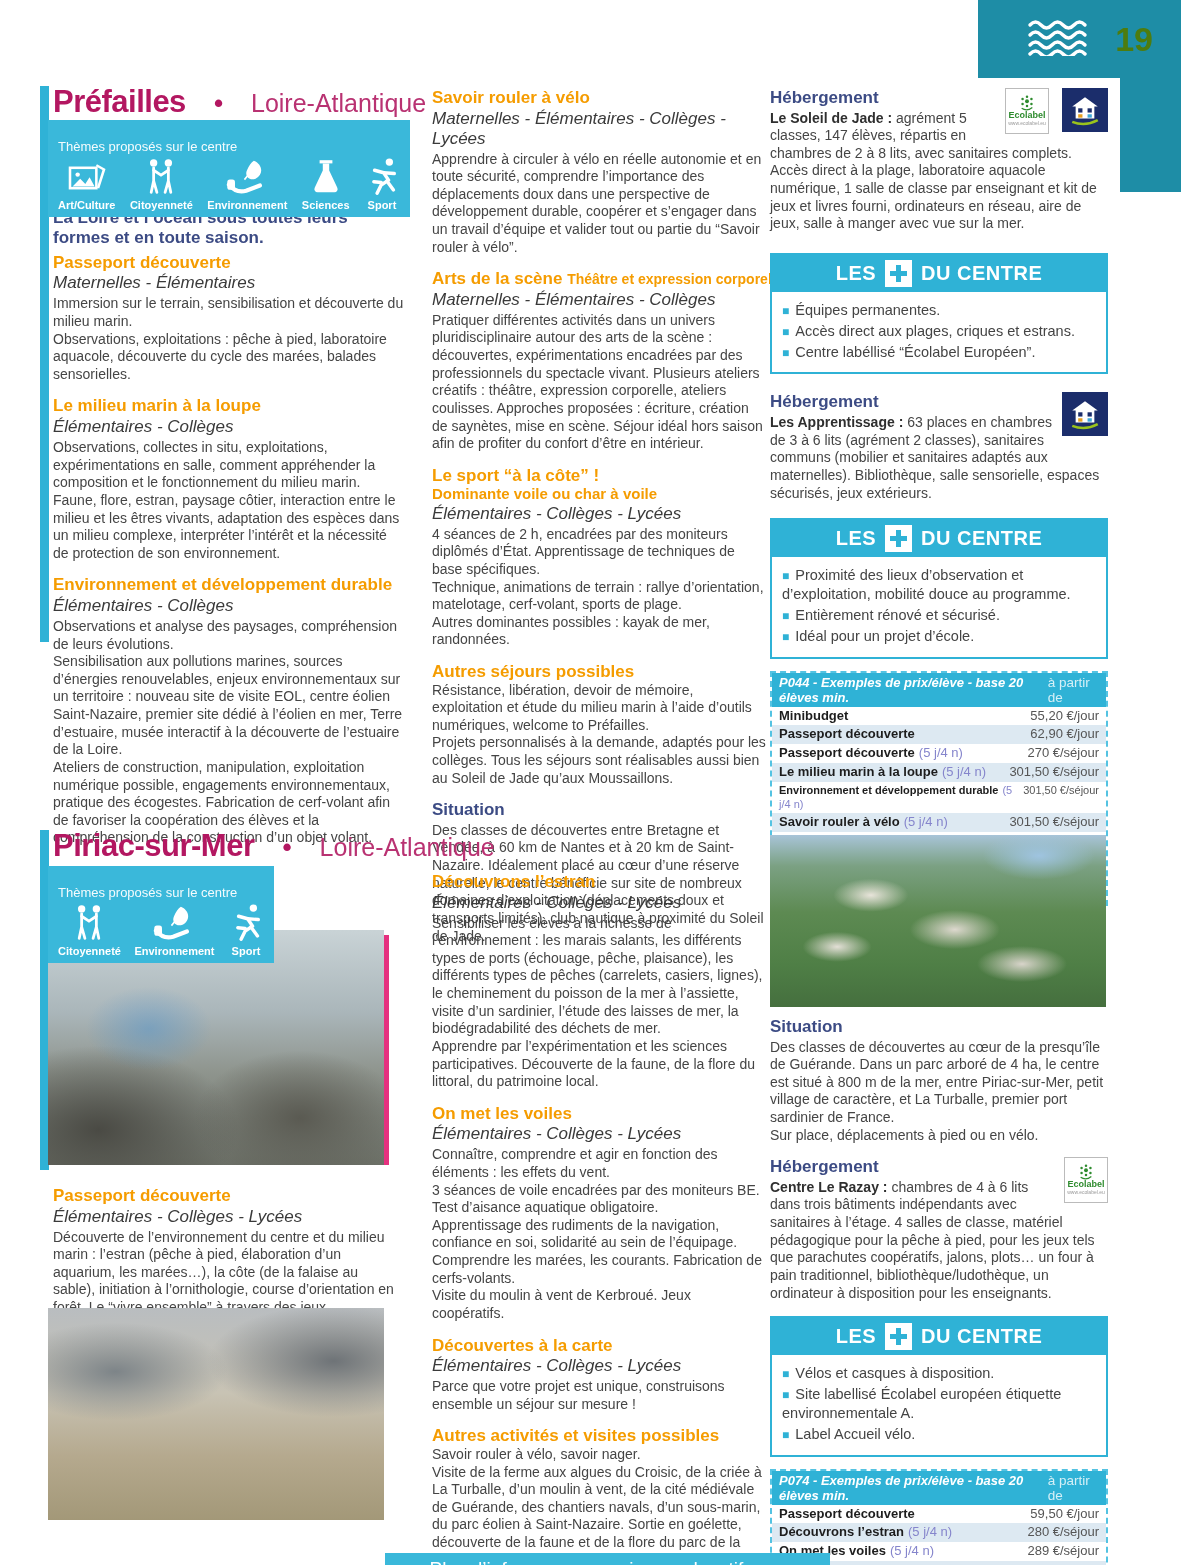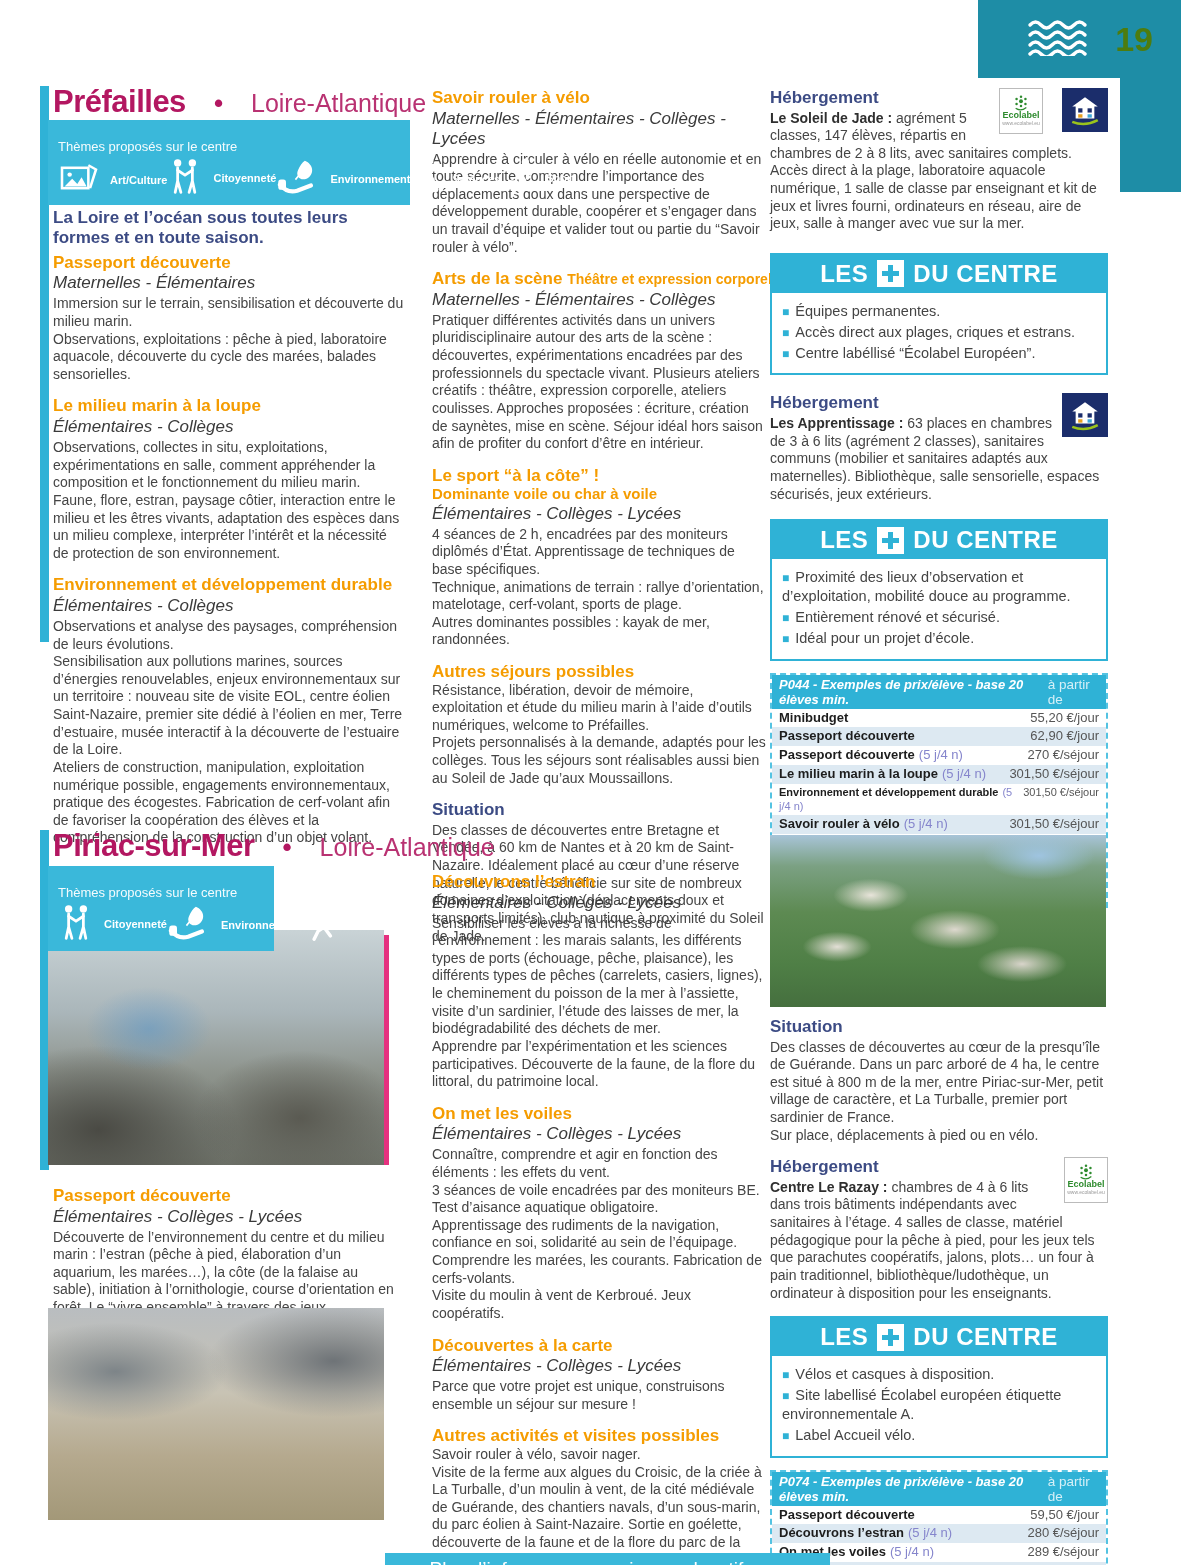--- a/index.html
+++ b/index.html
@@ -13,44 +13,44 @@
   
   .city-line{position:absolute;display:flex;align-items:baseline;gap:28px;white-space:nowrap;}
   .city-name{color:#b31761;font-weight:bold;font-size:31px;letter-spacing:-0.5px;}
   .city-dot{color:#b31761;font-size:26px;font-weight:bold;}
   .city-region{color:#b93272;font-size:25px;}
   .side-bar{position:absolute;left:40px;width:9px;background:#2fb2d6;}
   
   .theme-banner{position:absolute;background:#3ab8da;color:#fff;padding:19px 10px 6px;z-index:3;}
   .theme-label{font-size:13px;opacity:.95;margin-bottom:3px;}
   .theme-row{display:flex;justify-content:space-between;align-items:flex-end;}
-  .theme-item{display:flex;flex-direction:row;align-items:center;gap:10px;}
+  .theme-item{display:flex;flex-direction:column;align-items:center;gap:0;}
   .theme-item .tlabel{font-size:11px;font-weight:bold;}
   
   .col{position:absolute;}
   .prog{margin-bottom:13px;}
   .prog-title{color:#f59c00;font-weight:bold;font-size:17px;line-height:1.15;margin:0;}
   .prog-sub-inline{color:#f59c00;font-weight:bold;font-size:14px;}
   .prog-sub{color:#f59c00;font-weight:bold;font-size:15px;line-height:1.15;margin:0;}
   .nowrap{white-space:nowrap;}
   .levels{font-style:italic;color:#3a3a3a;font-size:17px;margin:1px 0 2px;}
   .prog p,.body-p{margin:0;color:#454545;font-size:14px;line-height:1.26;}
   .bluehead{color:#3c4b84;font-weight:bold;font-size:17px;line-height:1.15;margin:0 0 2px;}
   .intro-head{color:#3c4b84;font-weight:bold;font-size:17px;line-height:1.2;margin:0 0 4px;}
   .lead{font-weight:bold;color:#2f2f2f;}
   
-  .logo-float{float:right;display:flex;gap:19px;margin:0 0 4px 8px;}
+  .logo-float{float:right;display:flex;gap:13px;margin:0 0 4px 8px;}
   .ecolabel{width:42px;height:44px;background:#fff;border:1px solid #bbb;display:flex;flex-direction:column;align-items:center;justify-content:center;}
   .ecolabel .ecotext{color:#2e8b2e;font-weight:bold;font-size:9px;line-height:1;}
   .ecolabel .ecourl{color:#999;font-size:5px;line-height:1.4;}
   .houselogo{width:46px;height:44px;background:#1b2d6b;display:flex;align-items:center;justify-content:center;}
   
   .plusbox{border:2px solid #2fb2d6;background:#fff;margin:12px 0;}
   .plusbox-head{background:#2fb2d6;color:#fff;display:flex;justify-content:center;align-items:center;gap:9px;
-                font-weight:bold;font-size:24px;letter-spacing:.5px;padding:5px 0;}
+                font-weight:bold;font-size:20px;letter-spacing:.5px;padding:5px 0;}
   .plus-sq{width:27px;height:27px;background:#fff;display:inline-flex;align-items:center;justify-content:center;}
   .plusbox-body{padding:7px 10px 9px;font-size:14.5px;color:#444;line-height:1.3;border-radius:7px;}
   .pitem{margin:2px 0;}
   .sq{color:#2fb2d6;margin-right:6px;font-size:12px;}
   
   .pricetable{border:2px dashed #54c3e2;background:#fff;margin-top:12px;}
   .pt-head{background:#2fb2d6;color:#fff;display:flex;justify-content:space-between;align-items:center;padding:2px 7px;}
   .pt-title{font-weight:bold;font-style:italic;font-size:13px;}
   .pt-right{color:rgba(255,255,255,.8);font-size:13.5px;}
   .pt-row{display:flex;justify-content:space-between;align-items:baseline;padding:1px 7px;font-size:13px;line-height:1.3;}

